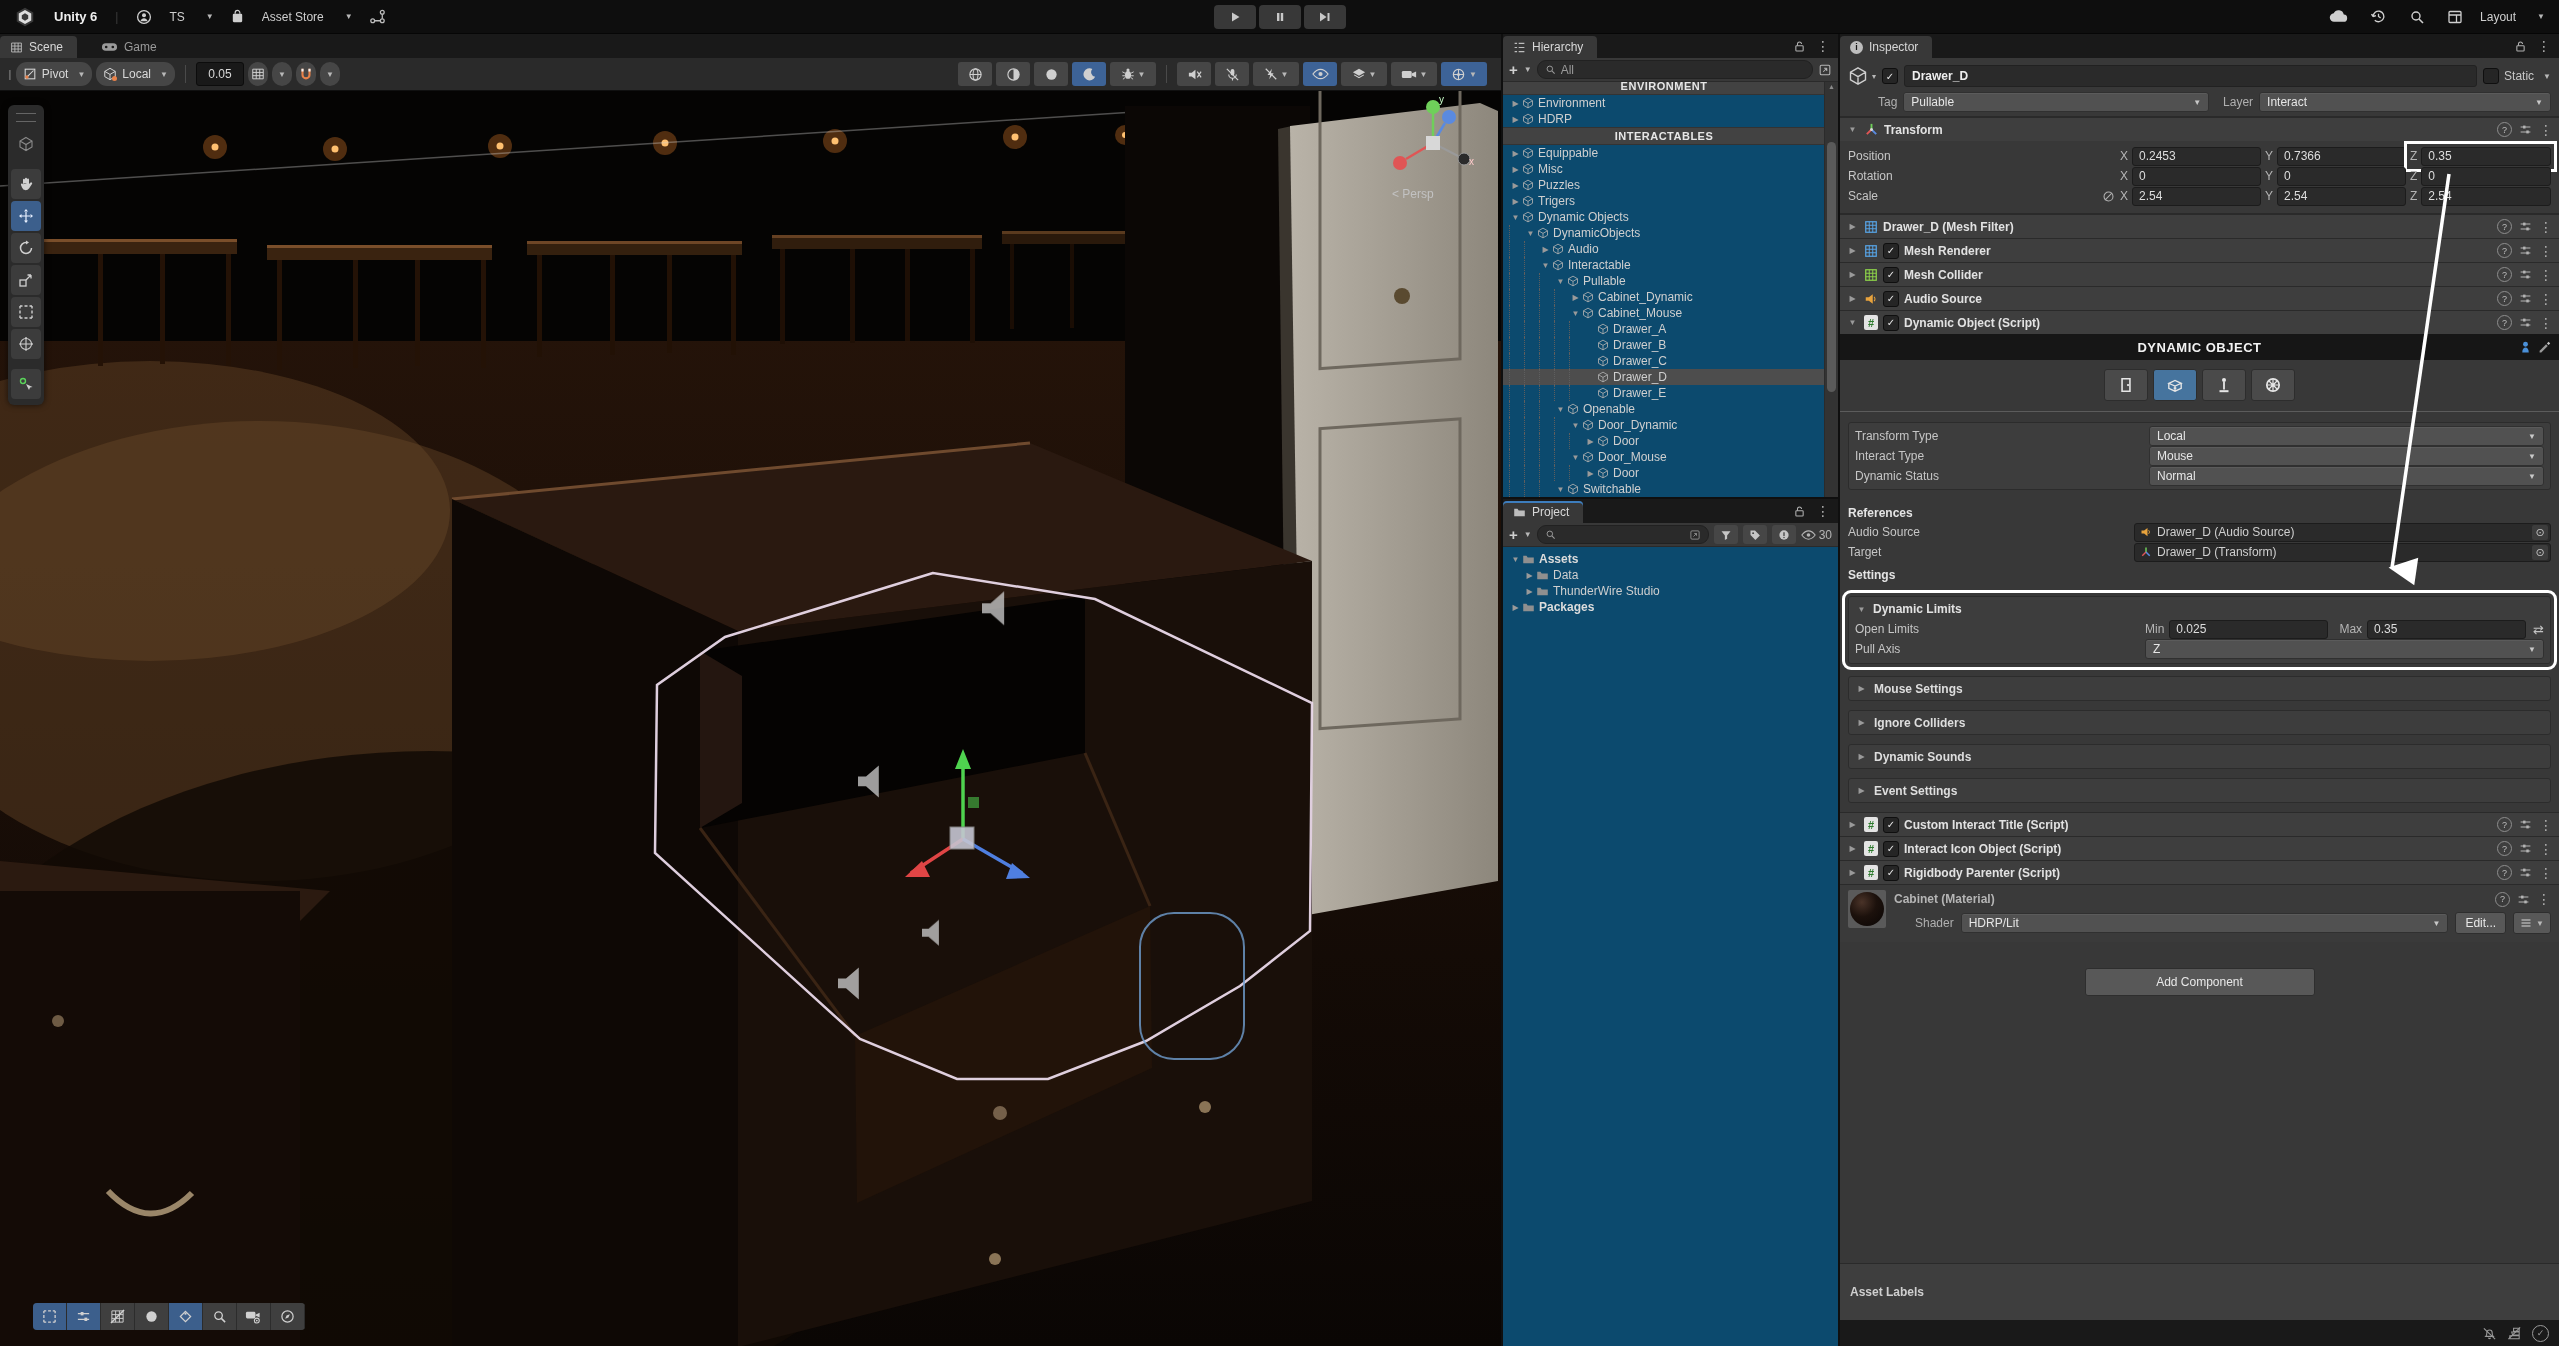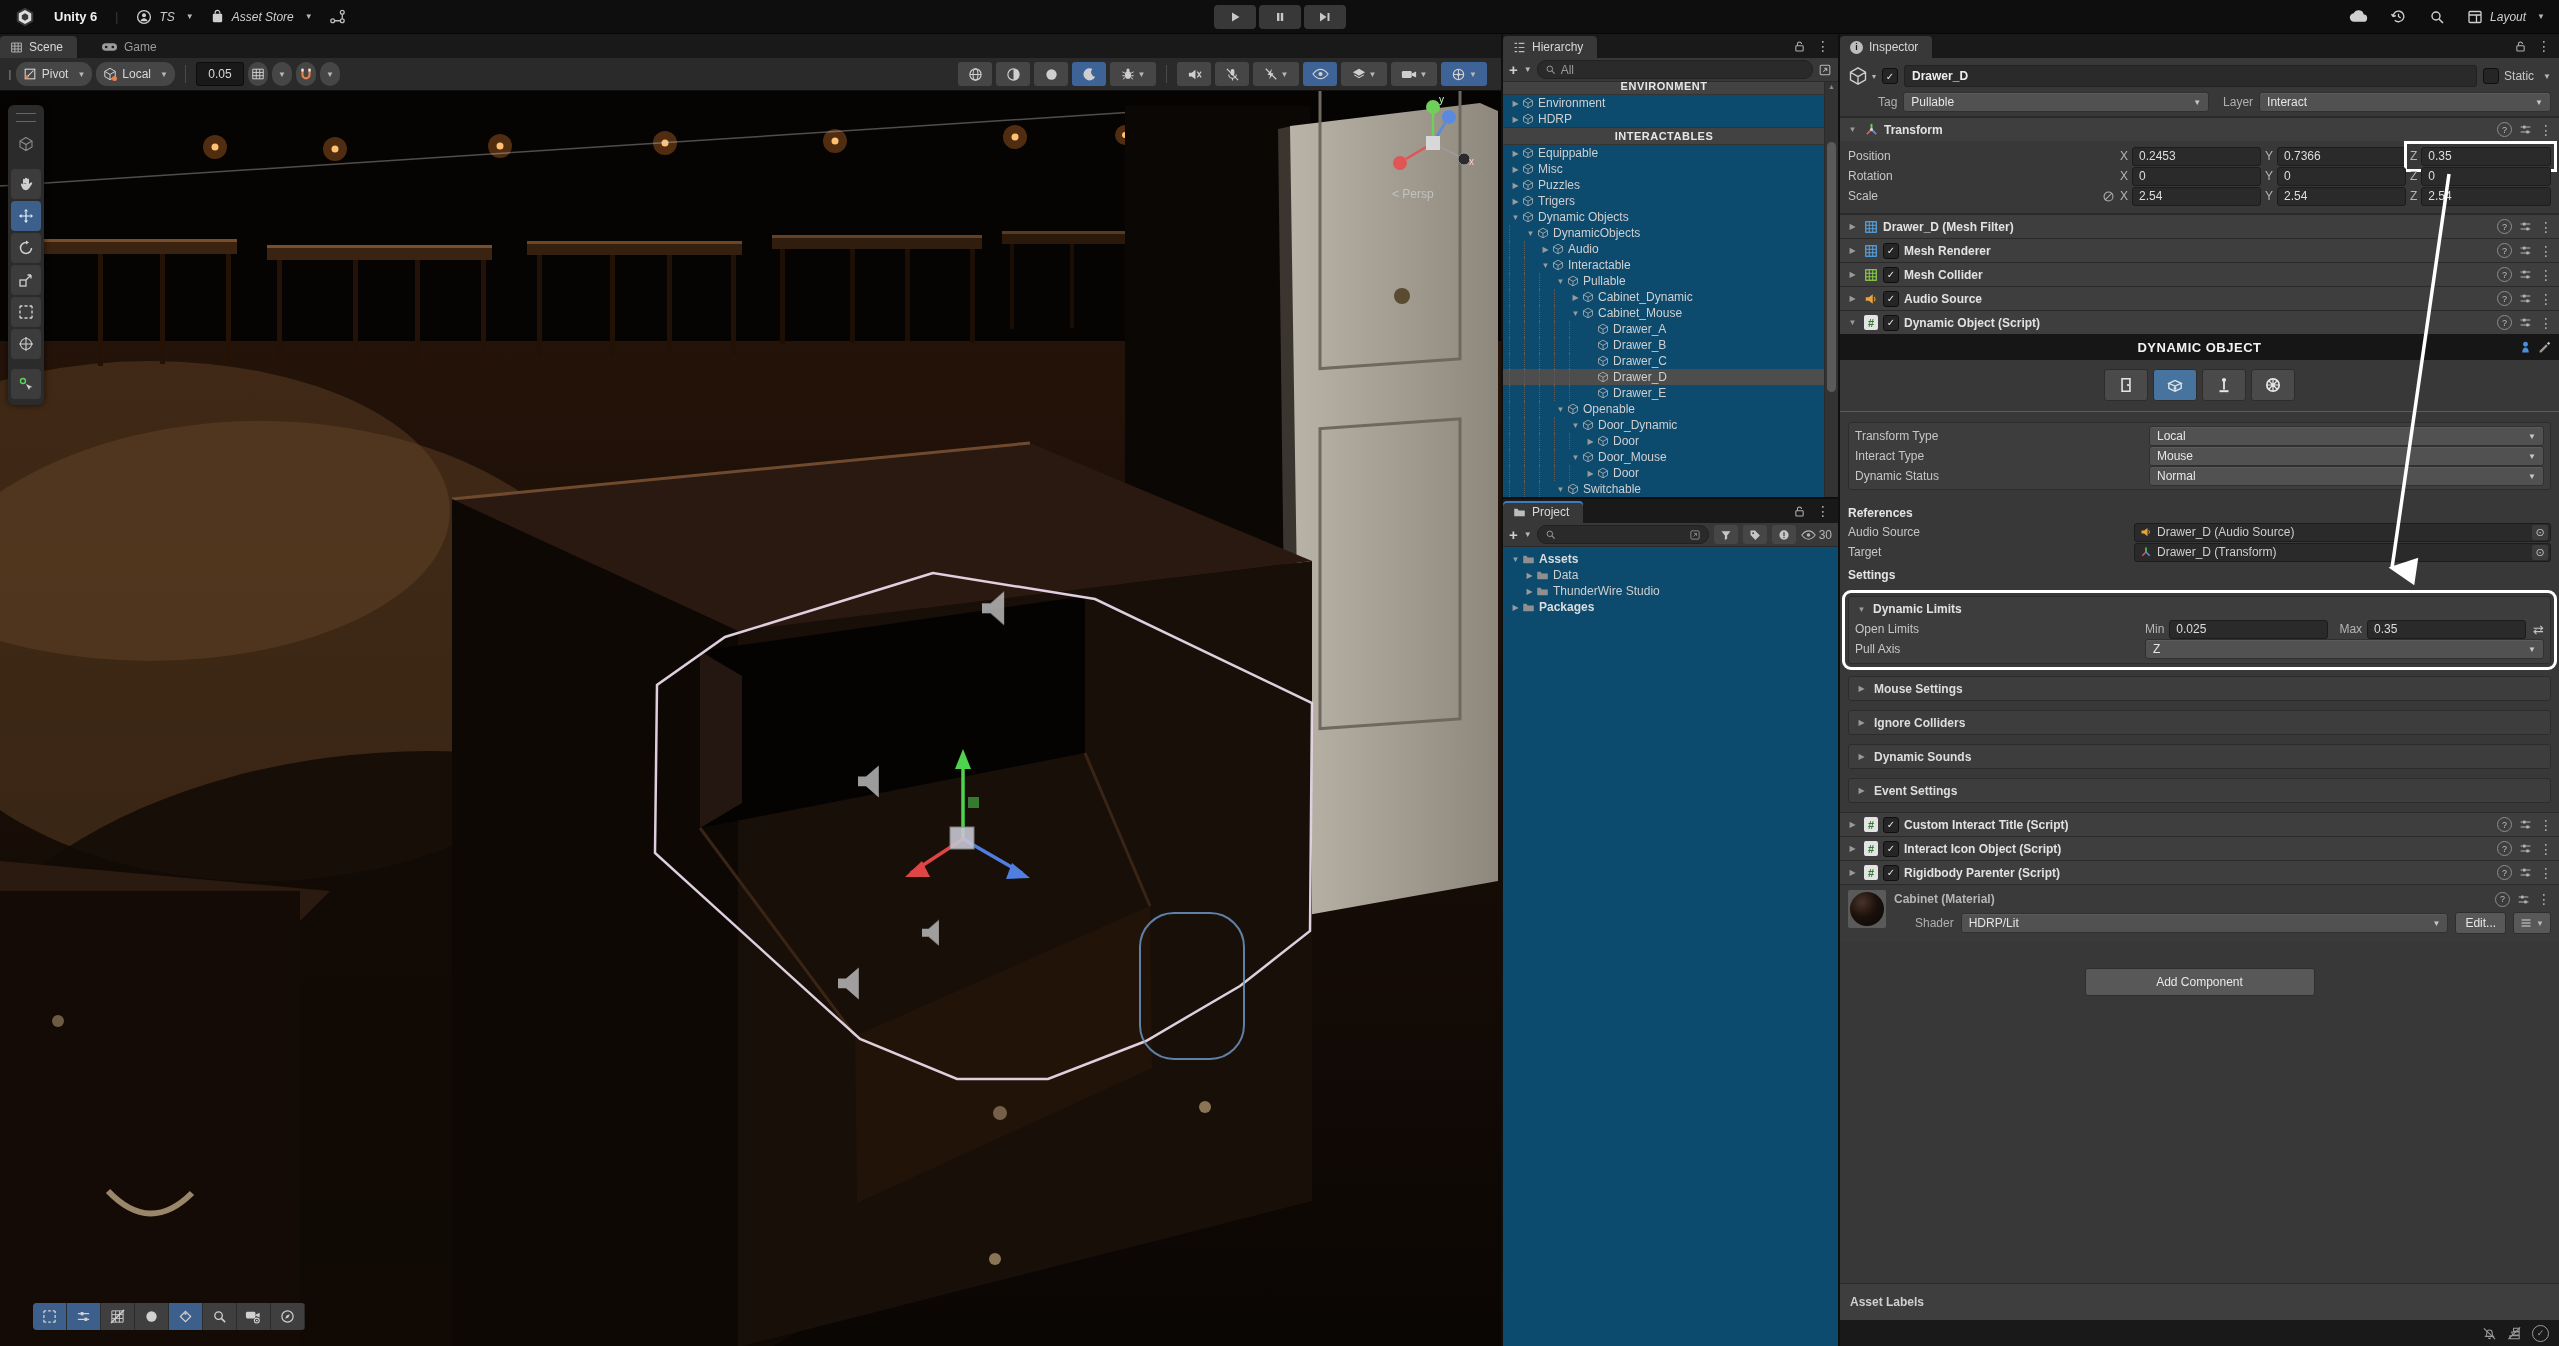--- a/index.html
+++ b/index.html
@@ -10,21 +10,21 @@
   svg{display:block;}
   .caret{font-size:8px;color:#b8b8b8;margin-left:4px;}
   .kebab{color:#b0b0b0;font-size:14px;padding:0 4px;cursor:default;}
 
   
   .menubar{position:absolute;left:0;top:0;right:0;height:34px;background:#0e0e0e;
            display:flex;align-items:center;padding:0 14px;box-sizing:border-box;border-bottom:1px solid #060606;}
   .mb-left{display:flex;align-items:center;gap:16px;}
   .mb-title{font-weight:bold;color:#f0f0f0;font-size:13px;margin-left:2px;}
   .mb-divider{color:#3c3c3c;margin:0 2px;}
-  .mb-item{display:flex;align-items:center;gap:7px;color:#cfcfcf;font-style:italic;}
+  .mb-item{display:flex;align-items:center;gap:17px;color:#cfcfcf;}
   .play-controls{position:absolute;left:50%;transform:translateX(-50%);top:5px;display:flex;gap:3px;}
   .pc-btn{width:42px;height:24px;background:#383838;border-radius:4px;display:flex;align-items:center;justify-content:center;}
   .mb-right{margin-left:auto;display:flex;align-items:center;gap:22px;color:#cfcfcf;}
 
   
   .main{position:absolute;top:34px;left:0;right:0;bottom:0;display:flex;}
   .scene-col{width:1501px;display:flex;flex-direction:column;background:#191919;}
   .mid-col{width:335px;display:flex;flex-direction:column;border-left:2px solid #0f0f0f;}
   .inspector-col{flex:1;display:flex;flex-direction:column;border-left:2px solid #0f0f0f;background:#383838;min-width:0;}
 
@@ -159,21 +159,21 @@
               background:radial-gradient(circle at 35% 30%,#4a3328 0%,#1c110c 45%,#090504 100%);}
   .mat-rows{flex:1;min-width:0;}
   .mat-title-row{display:flex;align-items:center;height:18px;gap:6px;color:#b5b5b5;}
   .mat-shader-row{display:flex;align-items:center;height:22px;gap:7px;margin-top:4px;}
   .btn{height:20px;background:#585858;border:1px solid #2e2e2e;border-radius:3px;display:flex;align-items:center;
        justify-content:center;color:#e8e8e8;padding:0 9px;}
   .add-comp-wrap{display:flex;justify-content:center;padding:26px 0 10px;}
   .add-comp{width:228px;height:26px;background:#585858;border:1px solid #2e2e2e;border-radius:3px;display:flex;
             align-items:center;justify-content:center;color:#e8e8e8;}
   .asset-labels{height:24px;background:#3e3e3e;border-top:1px solid #2a2a2a;display:flex;align-items:center;
-                padding:6px 10px;font-weight:bold;color:#cfcfcf;flex:none;}
+                padding:16px 10px;font-weight:bold;color:#cfcfcf;flex:none;}
   .statusbar{height:26px;background:#191919;display:flex;align-items:center;justify-content:flex-end;gap:10px;
              padding:0 10px;color:#9a9a9a;flex:none;}
   .check-circle{width:15px;height:15px;border:1px solid #9a9a9a;border-radius:50%;font-size:9px;display:flex;
                 align-items:center;justify-content:center;}
 
   .anno-overlay{position:absolute;inset:0;pointer-events:none;z-index:60;}
 </style>
 </head>
 <body>
 

